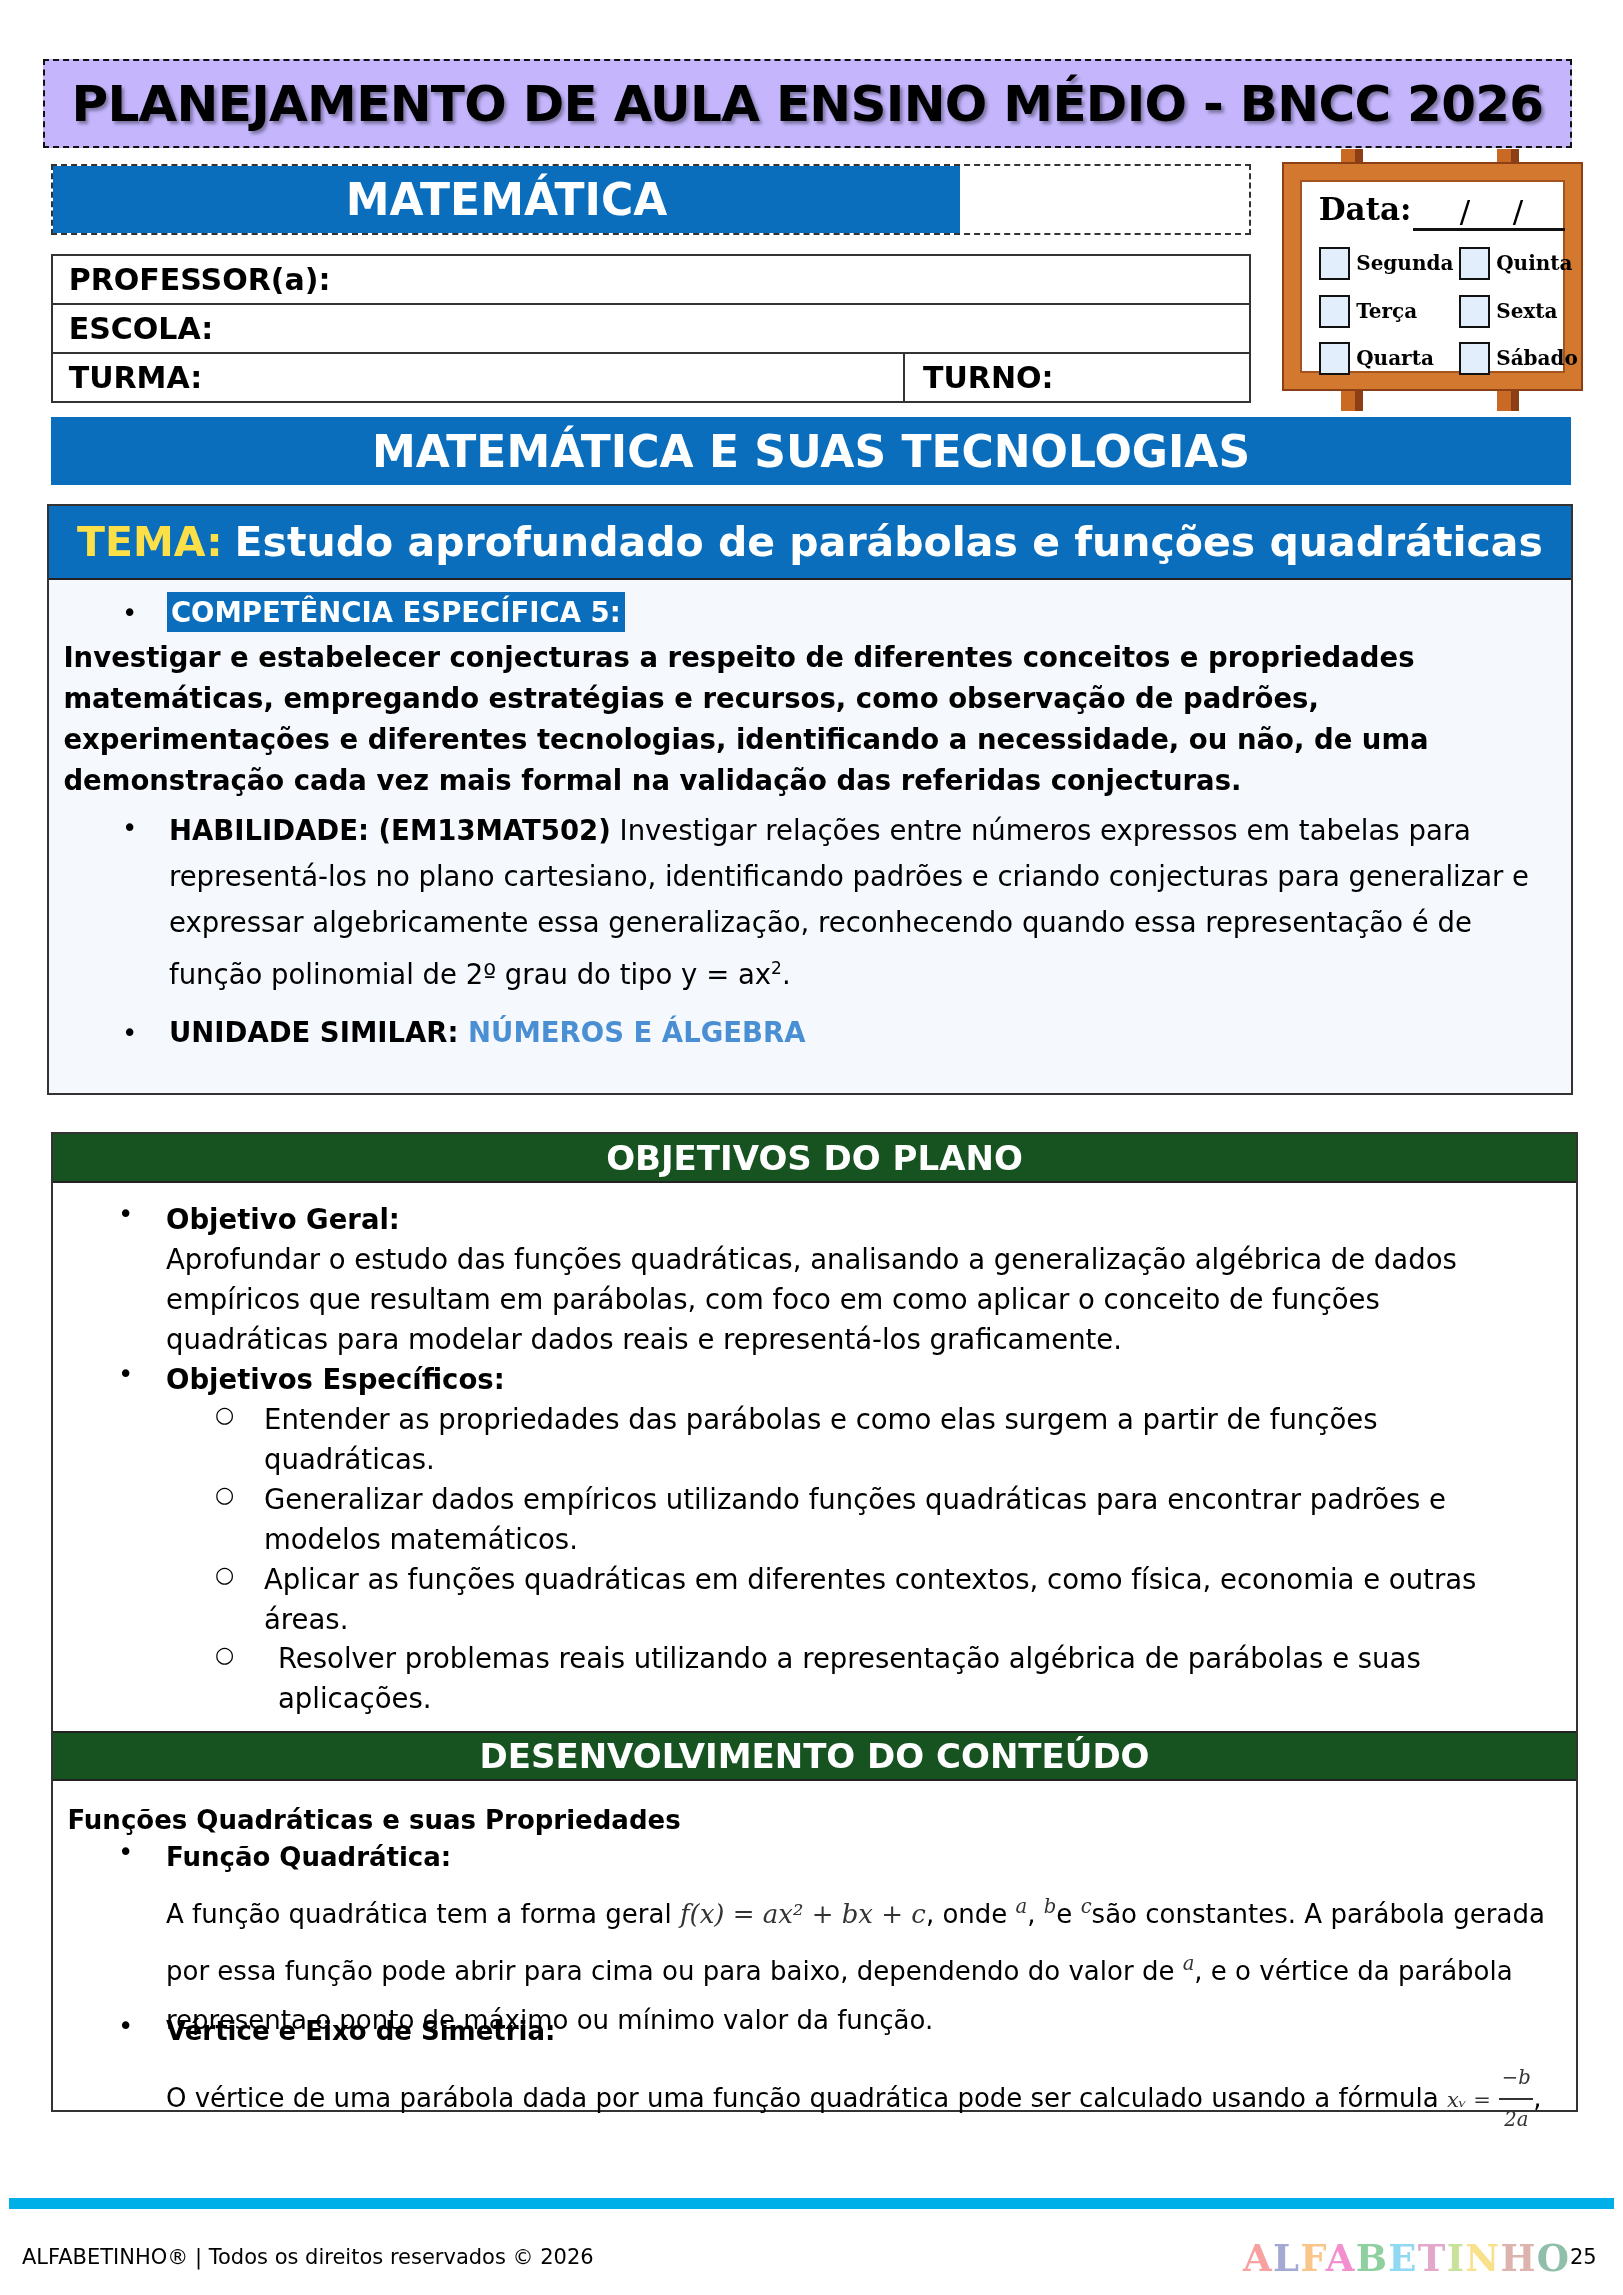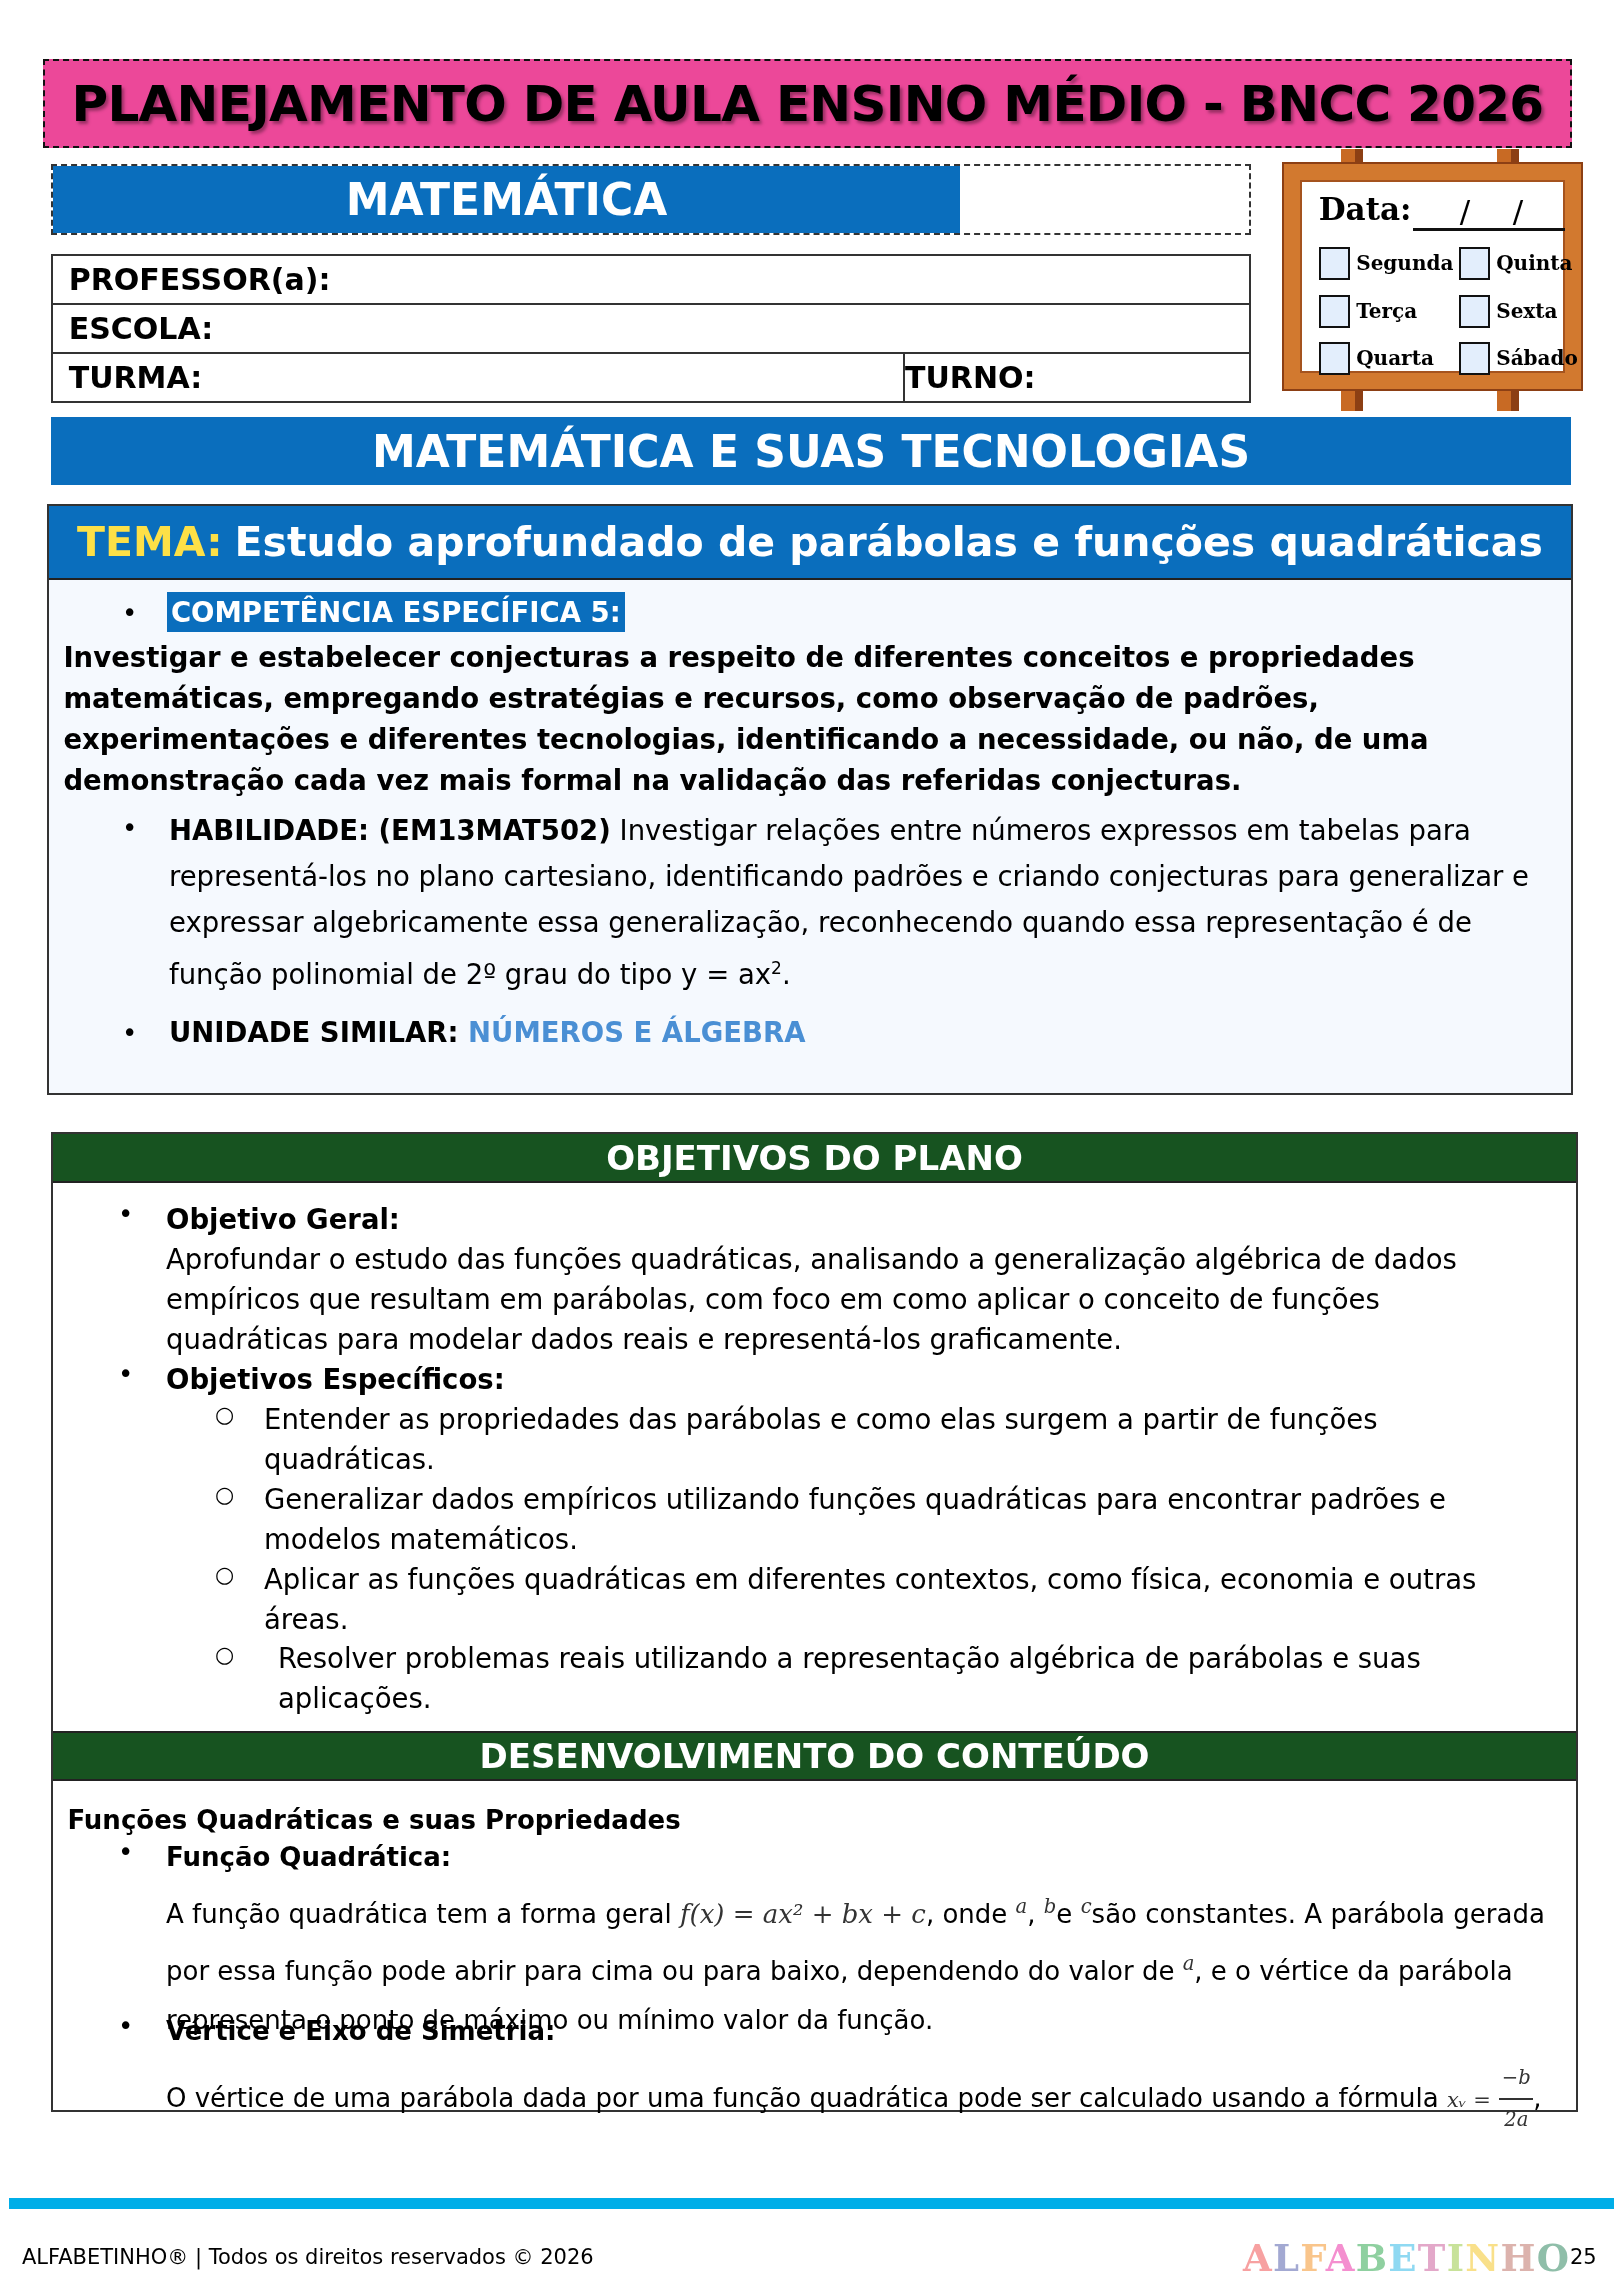--- a/index.html
+++ b/index.html
@@ -2,21 +2,21 @@
 <html style="font-size:10.5px"><head>
 <meta charset="utf-8">
 <style>
   html, body { margin: 0; padding: 0; background: #ffffff; }
   body { width: 1623px; height: 2295px; position: relative; overflow: hidden;
          font-family: "DejaVu Sans", "Liberation Sans", sans-serif; color: #000; }
   .abs { position: absolute; box-sizing: border-box; }
 
   
   #title-box { left: 43px; top: 59px; width: 1529px; height: 89px;
-    border: 2.6px dashed #111; background: #ec4899;
+    border: 2.6px dashed #111; background: #c4b5fd;
     display: flex; align-items: center; justify-content: center; }
   #title-box span { font-size: 50px; font-weight: bold; letter-spacing: -0.7px;
     text-shadow: 2.6px 3.3px 3.3px rgba(0,0,0,0.35); }
 
   
   #subject-bar { left: 51px; top: 164px; width: 1200px; height: 71px;
     border: 2px dashed #333; display: flex; }
   #subject-name { flex: 0 0 907px; background: #0a6ebd; color: #fff;
     display: flex; align-items: center; justify-content: center;
     font-size: 44px; font-weight: bold; }
@@ -25,21 +25,21 @@
     font-size: 44px; font-weight: bold; }
 
   
   #info-table { left: 51px; top: 254px; width: 1200px; border: 2px solid #333; }
   .info-row { height: 47px; border-bottom: 2px solid #333; display: flex; align-items: center; }
   .info-row:last-child { border-bottom: none; }
   .info-row .lbl { font-size: 30px; font-weight: bold; padding-left: 15.7px; }
   .info-cell { height: 100%; display: flex; align-items: center; }
   .info-cell.turma { flex: 0 0 850px; border-right: 2px solid #333; }
   .info-cell.turno { flex: 1; }
-  .info-cell.turno .lbl { padding-left: 0; }
+  .info-cell.turno .lbl { padding-left: 18px; }
 
   
   #date-board { left: 1282px; top: 149px; width: 301px; height: 262px; }
   .post { position: absolute; background: #c86a24; width: 22px; }
   .post::after { content:""; position:absolute; right:0; top:0; width:7.9px; height:100%; background:#8c3f14; }
   #board-frame { position: absolute; left: 0; top: 13px; width: 301px; height: 229px;
     background: #d2792f; border: 2.6px solid #8c3f14; box-sizing: border-box; }
   #board-inner { position: absolute; left: 15.7px; top: 15.7px; right: 15.7px; bottom: 15.7px;
     background: #fff; border: 2px solid #a5531e; }
   #date-label { position: absolute; left: 17px; top: 9.2px; font-family: "DejaVu Serif", serif;

